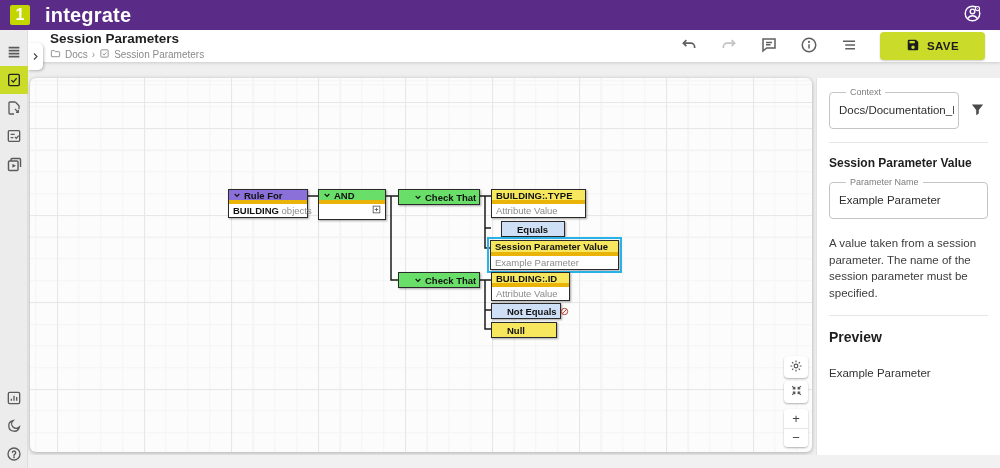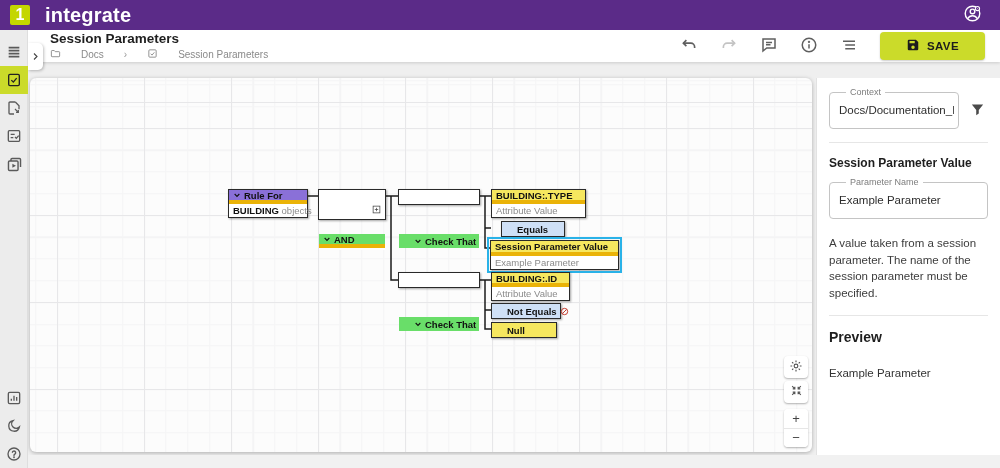--- a/index.html
+++ b/index.html
@@ -37,21 +37,21 @@
   .side-item svg{display:block;}
 
   
   .toolbar{position:absolute;left:28px;top:30px;width:972px;height:32px;background:#fff;
     box-shadow:0 1px 3px rgba(0,0,0,.15);display:flex;align-items:center;z-index:10;}
   .expander-tab{position:absolute;left:0;top:13px;width:15px;height:27px;background:#fff;
     border:none;border-radius:0 5px 5px 0;box-shadow:1px 1px 3px rgba(0,0,0,.25);cursor:pointer;
     display:flex;align-items:center;justify-content:center;color:#444;padding:0;}
   .title-wrap{margin-left:22px;}
   .page-title{font-size:13.5px;font-weight:bold;color:#1f1f1f;}
-  .breadcrumb{display:flex;align-items:center;gap:20px;margin-top:2px;color:#8a8a8a;font-size:10px;}
+  .breadcrumb{display:flex;align-items:center;gap:4px;margin-top:2px;color:#8a8a8a;font-size:10px;}
   .breadcrumb .crumb{cursor:pointer;}
   .bc-sep{color:#9a9a9a;font-size:10px;}
   .toolbar-actions{margin-left:auto;display:flex;align-items:center;gap:22px;padding-right:15px;}
   .tb-icon{background:none;border:none;cursor:pointer;color:#5f5f5f;display:flex;align-items:center;padding:0;}
   .tb-icon.disabled{color:#c3c3c3;cursor:default;}
   .save-btn{display:flex;align-items:center;gap:7px;background:var(--accent-lime);color:#1c1c1c;
     border:none;border-radius:4px;height:28px;padding:0 26px;font-family:"Liberation Sans",sans-serif;
     font-size:11.5px;font-weight:bold;letter-spacing:.4px;cursor:pointer;box-shadow:0 1px 2px rgba(0,0,0,.2);}
 
   
@@ -66,21 +66,21 @@
   .connectors{position:absolute;left:0;top:0;pointer-events:none;}
 
   .blk{position:absolute;border:1px solid #2a2a2a;background:#fff;box-shadow:1px 1px 2px rgba(0,0,0,.35);
     font-size:9.5px;cursor:pointer;}
   .blk-h{display:flex;align-items:center;gap:3px;padding:0 4px;font-weight:bold;color:#111;
     height:14px;border-bottom:4px solid #eab308;white-space:nowrap;}
   .blk-h.noline{border-bottom:none;height:100%;padding-left:15px;}
   .blk-b{padding:1px 4px;color:#111;white-space:nowrap;background:#fff;}
   .blk-b .muted{color:#8b8b8b;}
   .hdr-purple{background:var(--block-purple);}
-  .hdr-green{background:var(--block-green);margin-top:44px;}
+  .hdr-green{background:var(--block-green);}
   .hdr-yellow{background:var(--block-yellow);}
   .hdr-blue{background:var(--block-blue);}
 
   .b-rulefor{left:198px;top:111px;width:80px;}
   .b-and{left:288px;top:111px;width:68px;height:31px;}
   .b-check1{left:368px;top:111px;width:82px;height:16px;}
   .b-btype{left:461px;top:111px;width:95px;}
   .b-equals{left:471px;top:143px;width:64px;height:16px;}
   .b-spv{left:460px;top:162px;width:129px;outline:2px solid var(--selection-cyan);outline-offset:1px;}
   .b-spv .blk-h{height:15px;}

